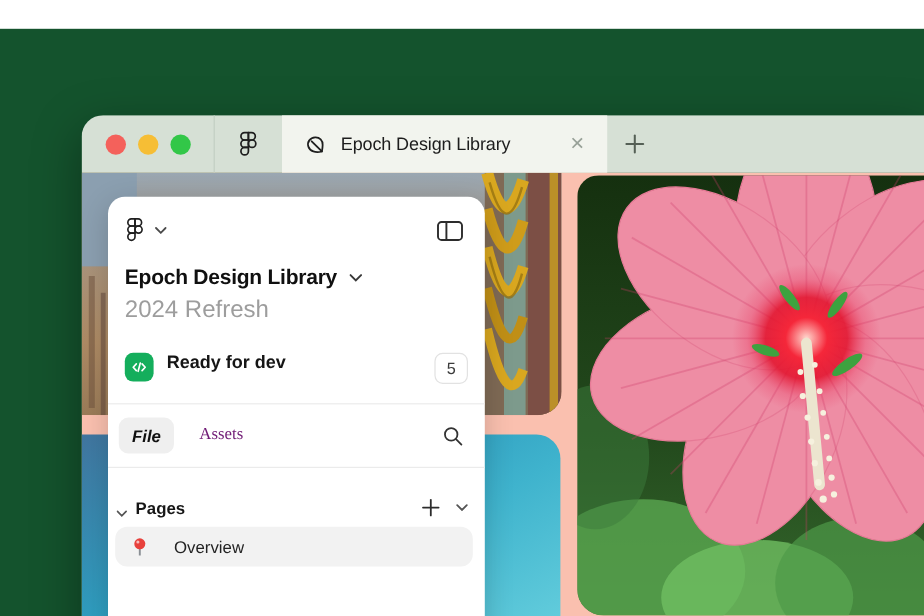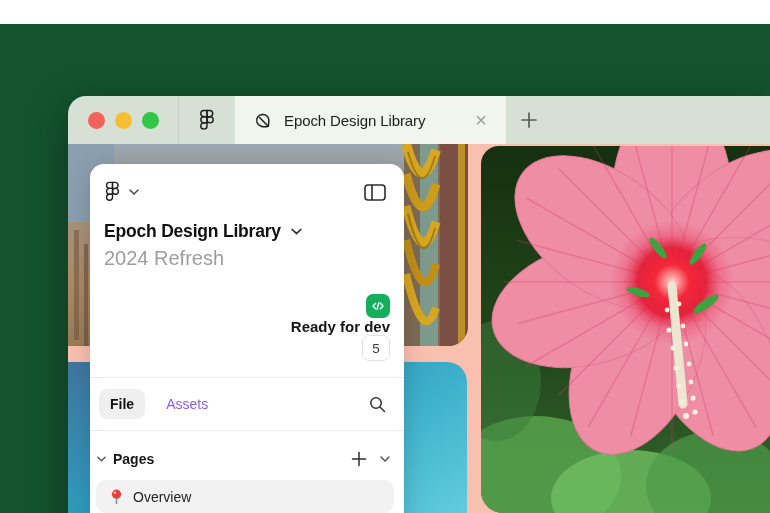--- a/index.html
+++ b/index.html
@@ -29,36 +29,36 @@
   
   .panel{position:absolute;left:22px;top:20px;width:314px;height:373px;background:#fff;
     border-radius:14px 14px 0 0;box-shadow:0 6px 24px rgba(0,0,0,.18);box-sizing:border-box;}
   .p-header{display:flex;align-items:center;padding:14px 18px 0 15px;height:28px;}
   .p-header .grow{flex:1;}
   .logo-chevron{margin-left:9px;display:flex;}
   .p-title-row{display:flex;align-items:center;padding:15px 16px 0 14px;}
   .p-title{font-size:17.5px;font-weight:600;color:#101010;letter-spacing:-0.2px;}
   .p-title-chev{margin-left:10px;display:flex;}
   .p-subtitle{padding:5px 16px 0 14px;font-size:20px;color:#9d9d9d;}
-  .ready-row{display:flex;align-items:flex-end;padding:24px 14px 0 14px;flex-direction:column;}
+  .ready-row{display:flex;align-items:flex-start;padding:24px 14px 0 14px;}
   .ready-icon{width:24px;height:24px;border-radius:7px;display:flex;align-items:center;justify-content:center;flex:none;}
   .ready-label{margin-left:11px;font-size:15px;font-weight:600;color:#151515;flex:1;}
   .ready-badge{min-width:16px;height:24px;padding:0 5px;border:1px solid #e2e2e2;border-radius:7px;
     display:flex;align-items:center;justify-content:center;font-size:13.5px;color:#3c3c3c;}
   .divider{height:1px;background:#ebebeb;margin-top:16px;}
   .file-tabs{display:flex;align-items:center;height:52px;padding:0 18px 0 9px;border-bottom:1px solid #ebebeb;}
   .ftab{font-size:14px;padding:7px 11px;border-radius:8px;}
-  .ftab.active{background:#efefef;font-weight:600;color:#111;}
-  .ftab.inactive{color:#8b5cf6;margin-left:10px;}
+  .ftab.active{background:#efefef;font-weight:600;color:#111;font-style:italic;}
+  .ftab.inactive{color:#701a75;margin-left:10px;font-family:Liberation Serif, serif;}
   .file-tabs .grow{flex:1;}
-  .pages-head{display:flex;align-items:center;padding:15px 14px 0 7px;height:26px;}
+  .pages-head{display:flex;align-items:flex-end;padding:15px 14px 0 7px;height:26px;}
   .pages-label{margin-left:7px;font-size:14px;font-weight:700;color:#161616;flex:1;}
   .pages-actions{display:flex;align-items:center;gap:13px;}
   .page-list{padding:8px 10px 0 6px;display:flex;flex-direction:column;gap:7px;}
-  .page-row{display:flex;align-items:center;height:33px;border-radius:10px;padding:0 8px 0 13px;}
+  .page-row{display:flex;align-items:center;height:33px;border-radius:10px;padding:0 8px 0 13px;gap:12px;}
   .page-row.selected{background:#f2f2f2;}
   .page-label{margin-left:9px;font-size:14px;color:#232323;}
   .page-row.selected .page-label{font-weight:500;}
   .icon{display:flex;flex:none;}
 </style>
 </head>
 <body>
 
 <div class="stage" style="background: rgb(20, 83, 45); margin-top: 24px;">
   <div class="window">

